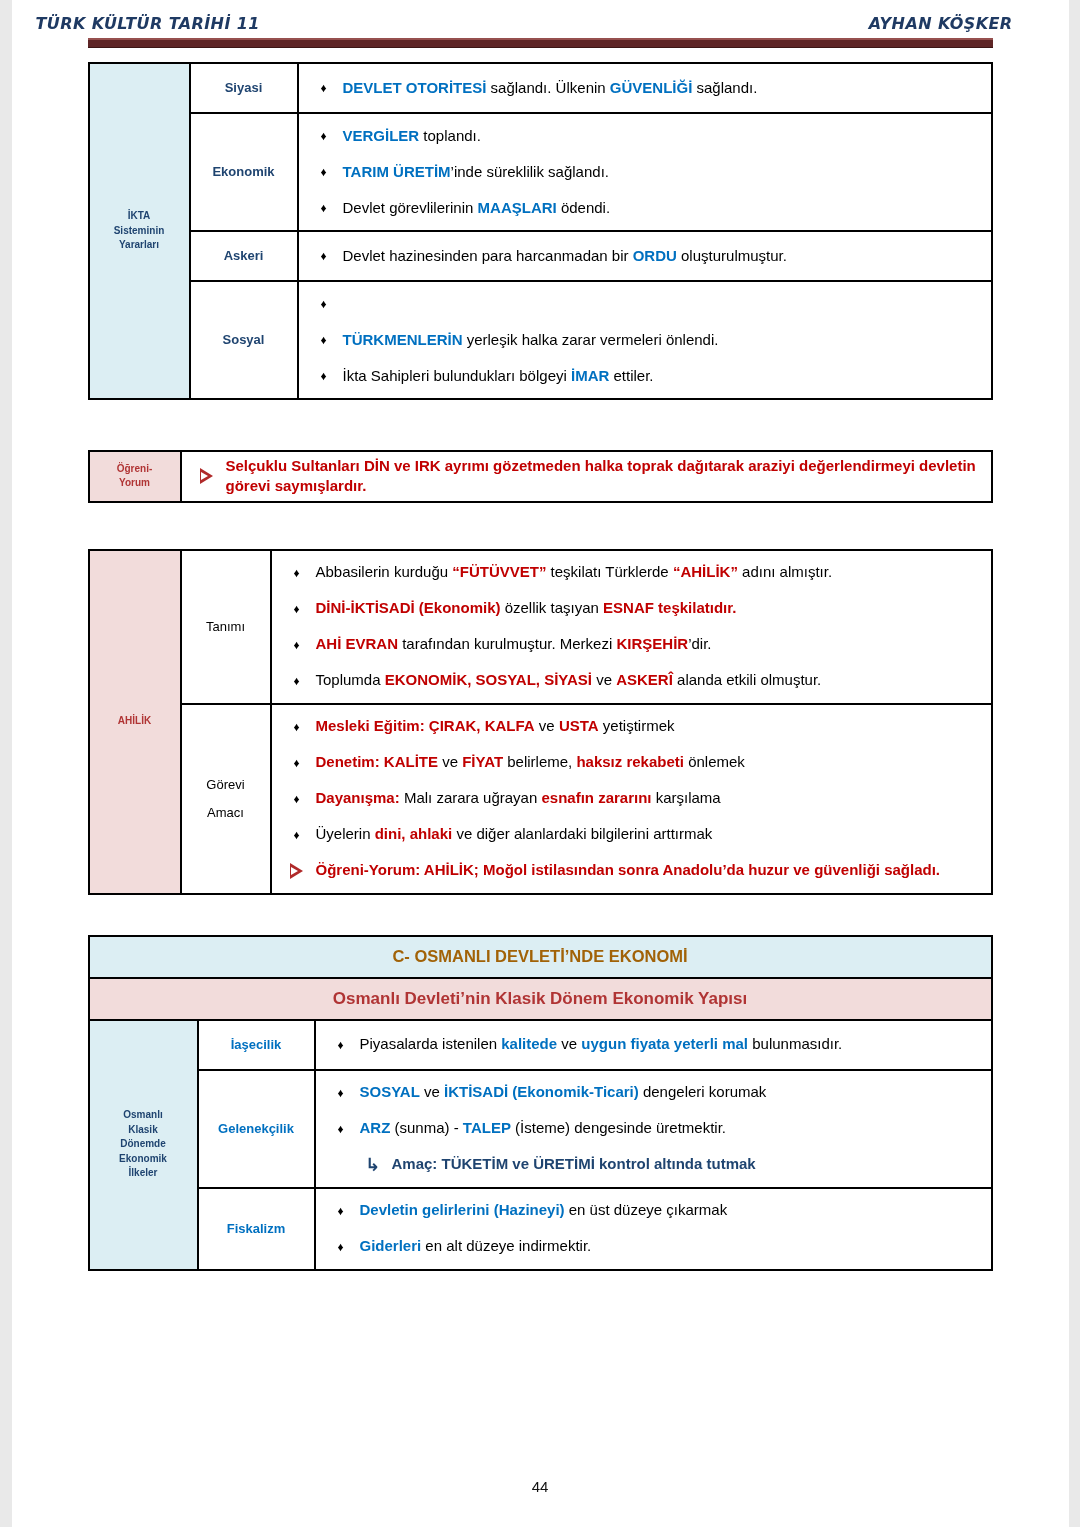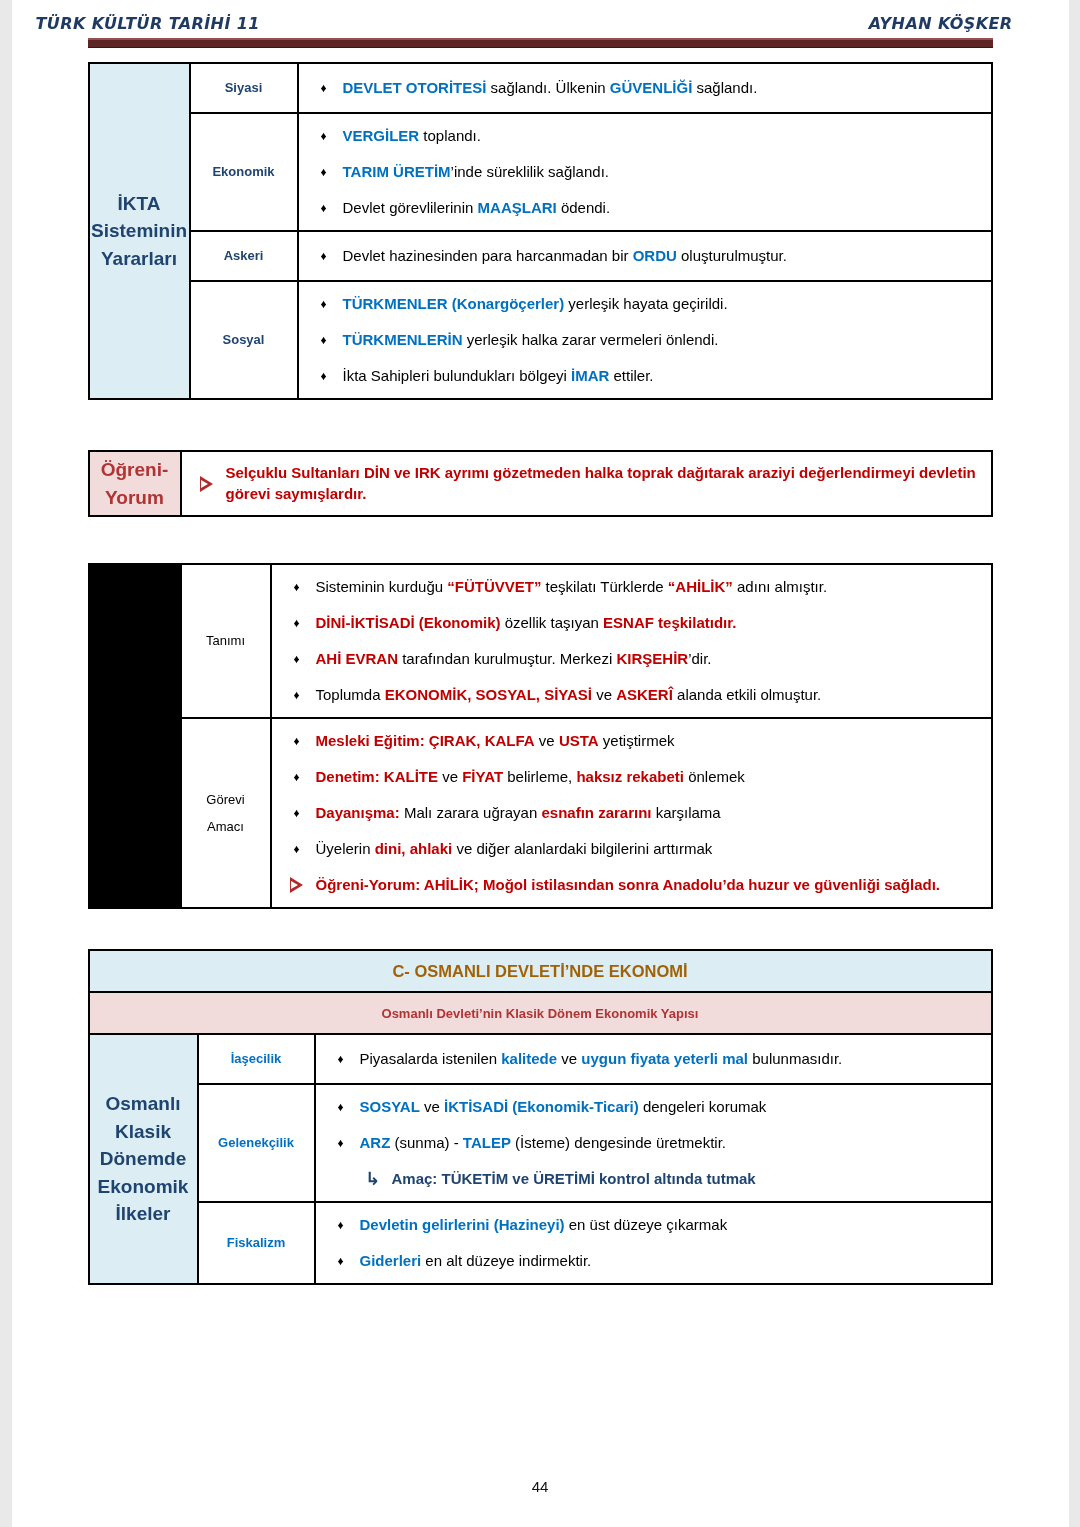--- a/index.html
+++ b/index.html
@@ -38,41 +38,41 @@
     gap:2px;
     border:2px solid #000;
   }
   .cell{background:#fff;}
   .bg-lightblue{background:#dceef3;}
   .bg-pink{background:#f2dcdb;}
 
   .hdr-cell{
     display:flex;align-items:center;justify-content:center;
     text-align:center;white-space:pre-line;
-    font-weight:bold;font-size:19px;line-height:1.45;
+    font-weight:bold;font-size:10px;line-height:1.45;
     padding:4px;
   }
   .hdr-navy{color:#1f4470;}
   .hdr-maroon{color:#b03434;}
 
   .lbl-cell{
     display:flex;align-items:center;justify-content:center;
     text-align:center;white-space:pre-line;
     font-size:13px;line-height:2.1;padding:4px;
   }
   .lab-navy{color:#1f4470;font-weight:bold;}
   .lab-blue{color:#0070c0;font-weight:bold;}
   .lab-plain{color:#000000;}
 
   .title-cell,.subtitle-cell{
     display:flex;align-items:center;justify-content:center;
     font-weight:bold;min-height:40px;text-align:center;
   }
   .title-cell{font-size:16.5px;color:#a16207;}
-  .subtitle-cell{font-size:13px;color:#b03434;}
+  .subtitle-cell{font-size:17px;color:#b03434;}
 
   .content-cell{
     display:flex;flex-direction:column;justify-content:center;
     padding:4px 10px 4px 6px;min-height:40px;
   }
   .bl{display:flex;align-items:center;min-height:36px;}
   .bl .txt{font-size:15px;line-height:1.35;}
   .bl.indent{margin-left:32px;}
 
   .mk{
@@ -148,21 +148,20 @@
           <div class="cell content-cell" style="grid-area: 3 / 3;">
             <div class="bl">
               <span class="mk mk-d">♦</span>
               <span class="txt"><span class="seg-p">Devlet hazinesinden para harcanmadan bir </span><span class="seg-b">ORDU</span><span class="seg-p"> oluşturulmuştur.</span></span>
             </div>
           </div>
           <div class="cell lbl-cell lab-navy" style="grid-area: 4 / 2;">Sosyal</div>
           <div class="cell content-cell" style="grid-area: 4 / 3;">
             <div class="bl">
               <span class="mk mk-d">♦</span>
-              <span class="txt"><span class="seg-b">TÜRKMENLER (Konargöçerler)</span><span class="seg-p"> yerleşik hayata geçirildi.</span></span>
             </div>
             <div class="bl">
               <span class="mk mk-d">♦</span>
               <span class="txt"><span class="seg-b">TÜRKMENLERİN</span><span class="seg-p"> yerleşik halka zarar vermeleri önlendi.</span></span>
             </div>
             <div class="bl">
               <span class="mk mk-d">♦</span>
               <span class="txt"><span class="seg-p">İkta Sahipleri bulundukları bölgeyi </span><span class="seg-b">İMAR</span><span class="seg-p"> ettiler.</span></span>
             </div>
           </div>
@@ -173,25 +172,26 @@
           <div class="cell content-cell" style="grid-area: 1 / 2;">
             <div class="bl">
               <span class="mk">
                 <span class="tri"></span>
               </span>
               <span class="txt"><span class="seg-r">Selçuklu Sultanları DİN ve IRK ayrımı gözetmeden halka toprak dağıtarak araziyi değerlendirmeyi devletin görevi saymışlardır.</span></span>
             </div>
           </div>
         </div>
         <div class="tbl mt-t3" style="grid-template-columns: 90px 88px 1fr;">
+          <div class="cell hdr-cell bg-pink hdr-maroon" style="grid-area: 1 / 1 / span 2;">AHİLİK</div>
           <div class="cell lbl-cell lab-plain" style="grid-area: 1 / 2;">Tanımı</div>
           <div class="cell content-cell" style="grid-area: 1 / 3;">
             <div class="bl">
               <span class="mk mk-d">♦</span>
-              <span class="txt"><span class="seg-p">Sisteminin kurduğu </span><span class="seg-r">“FÜTÜVVET”</span><span class="seg-p"> teşkilatı Türklerde </span><span class="seg-r">“AHİLİK”</span><span class="seg-p"> adını almıştır.</span></span>
+              <span class="txt"><span class="seg-p">Abbasilerin kurduğu </span><span class="seg-r">“FÜTÜVVET”</span><span class="seg-p"> teşkilatı Türklerde </span><span class="seg-r">“AHİLİK”</span><span class="seg-p"> adını almıştır.</span></span>
             </div>
             <div class="bl">
               <span class="mk mk-d">♦</span>
               <span class="txt"><span class="seg-r">DİNİ-İKTİSADİ (Ekonomik)</span><span class="seg-p"> özellik taşıyan </span><span class="seg-r">ESNAF teşkilatıdır.</span></span>
             </div>
             <div class="bl">
               <span class="mk mk-d">♦</span>
               <span class="txt"><span class="seg-r">AHİ EVRAN</span><span class="seg-p"> tarafından kurulmuştur. Merkezi </span><span class="seg-r">KIRŞEHİR</span><span class="seg-p">’dir.</span></span>
             </div>
             <div class="bl">

